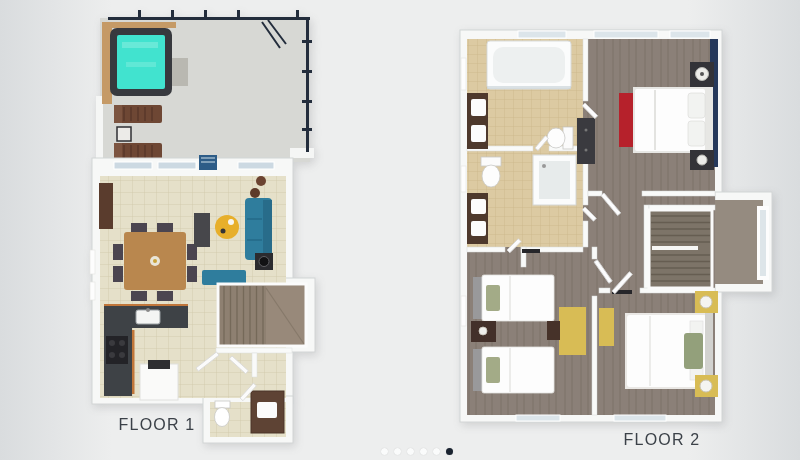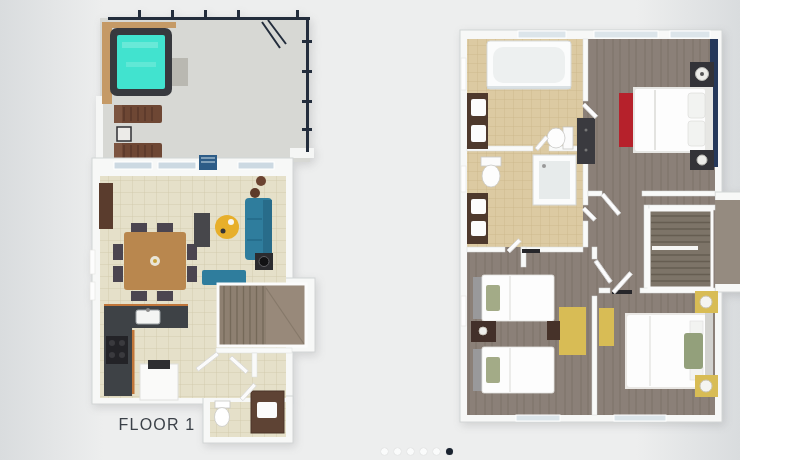--- a/index.html
+++ b/index.html
@@ -1,17 +1,17 @@
 <!DOCTYPE html>
 <html style="--background-edge: #d9dcde; --background-center: #edeeee; --label-text: #3b4148; --dot-active: #1a2330; --dot-inactive: #fafbfb; --hot-tub-water: #41e3cf; --sofa-teal: #2f7d9d; --accent-wall-navy: #26395b; --bench-red: #b6212b; --desk-yellow: #d8bc55; --living-tile: #e5e0c9; --bath-tile: #dccaa2; --wood-floor: #8b8078; --deck-concrete: #d7d8d4; --railing-navy: #232d3c;"><head>
 <meta charset="utf-8">
 <style>
   html,body{margin:0;padding:0}
   .stage{
-    position:relative;width:740px;height:460px;overflow:hidden;
+    position:relative;width:800px;height:460px;overflow:hidden;
     background:linear-gradient(90deg,var(--background-edge,#d9dcde) 0%,var(--background-center,#edeeee) 14%,var(--background-center,#edeeee) 86%,var(--background-edge,#d9dcde) 100%);
     font-family:"Liberation Sans",sans-serif;
   }
   .slide{position:absolute}
   .slide svg{display:block;filter:drop-shadow(2px 3px 4px rgba(60,65,70,.16))}
   .caption{
     position:absolute;width:110px;text-align:center;
     font-size:16px;font-weight:400;letter-spacing:1.2px;
     color:var(--label-text,#3b4148);
   }
@@ -337,20 +337,21 @@
         <rect width="18" height="4" transform="translate(585,103) rotate(45)"></rect>
         <rect width="16" height="4" transform="translate(585,207) rotate(45)"></rect>
         <rect width="16" height="4" transform="translate(535,148) rotate(-50)"></rect>
         <rect width="16" height="4" transform="translate(507,250) rotate(-45)"></rect>
         <rect width="26" height="4" transform="translate(604,193) rotate(50)"></rect>
         <rect width="26" height="4" transform="translate(612,291) rotate(-48)"></rect>
         <rect width="4" height="26" transform="translate(594,262) rotate(-35)"></rect>
       </g>
     </svg>
   </div>
+  <div class="caption" style="left:607px;top:431px">FLOOR 2</div>
 
   <div class="dots">
       <div class="dot"></div>
       <div class="dot"></div>
       <div class="dot"></div>
       <div class="dot"></div>
       <div class="dot"></div>
       <div class="dot active"></div>
     </div>
 

